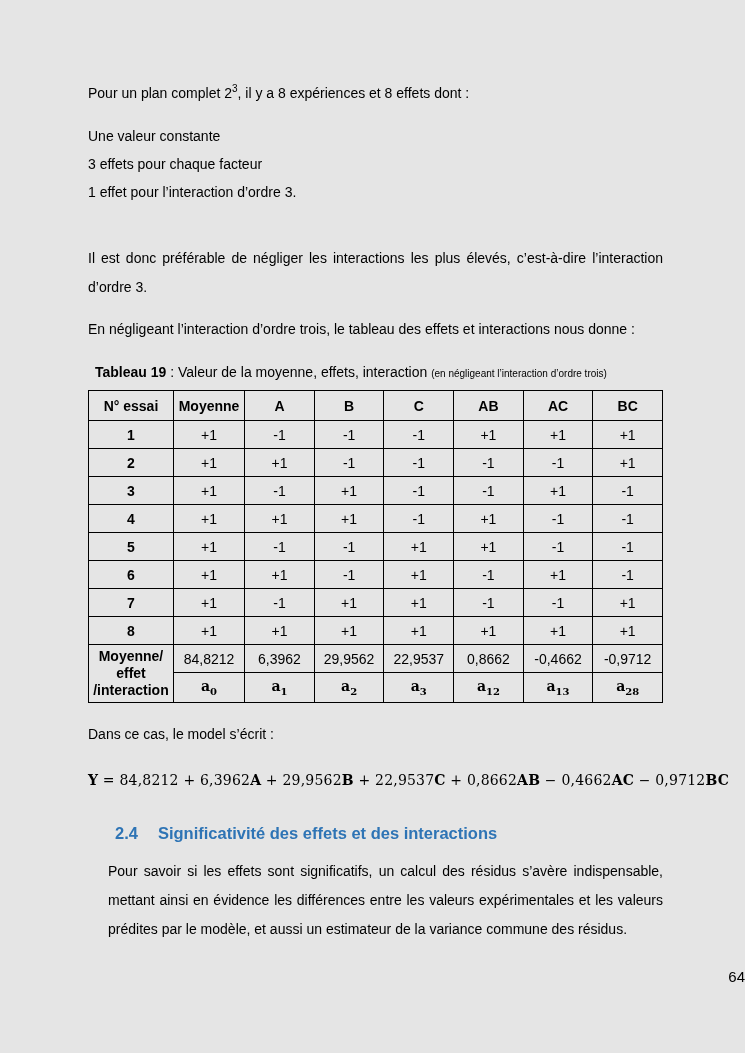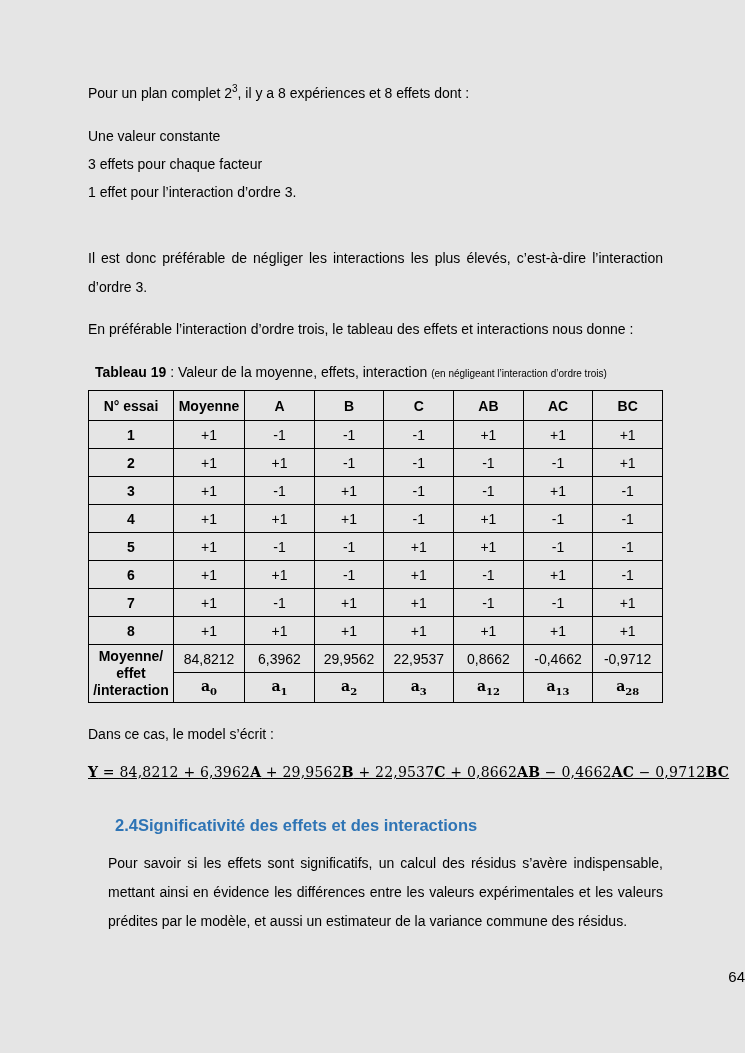--- a/index.html
+++ b/index.html
@@ -51,38 +51,37 @@
   .summary-label { font-weight: bold; line-height: 17px; padding: 3px 2px; }
   .coeff {
     font-family: "DejaVu Serif", serif;
     font-weight: bold;
   }
   .coeff sub { font-size: 10px; }
 
   .mt-model { margin-top: 21px; line-height: 20px; }
 
   .equation {
-    margin-top: 20px;
+    margin-top: 28px;
     text-align: center;
     font-family: "DejaVu Serif", serif;
     font-size: 14px;
     letter-spacing: 0.2px;
     white-space: nowrap;
-    text-decoration: underline;
   }
   .eq-bold { font-weight: bold; }
 
   .section-heading {
     margin: 34px 0 0 0;
     padding-left: 27px;
     font-size: 16.5px;
     font-weight: bold;
     line-height: 22px;
   }
-  .section-number { }
+  .section-number { margin-right: 20px; }
 
   .mt-body { margin-top: 13px; margin-left: 20px; }
 
   .page-number {
     position: absolute;
     left: 12px; right: 0;
     top: 968px;
     text-align: right;
     font-size: 15px;
   }
@@ -97,21 +96,21 @@
     <p class="para"><span>Pour un plan complet 2</span><sup class="exp">3</sup><span>, il y a 8 expériences et 8 effets dont :</span></p>
 
     <div class="list">
       <p class="list-line">Une valeur constante</p>
       <p class="list-line">3 effets pour chaque facteur</p>
       <p class="list-line">1 effet pour l’interaction d’ordre 3.</p>
     </div>
 
     <p class="para justify mt-neglect">Il est donc préférable de négliger les interactions les plus élevés, c’est-à-dire l’interaction d’ordre 3.</p>
 
-    <p class="para mt-table-intro">En préférable l’interaction d’ordre trois, le tableau des effets et interactions nous donne :</p>
+    <p class="para mt-table-intro">En négligeant l’interaction d’ordre trois, le tableau des effets et interactions nous donne :</p>
 
     <p class="caption"><span class="caption-bold">Tableau 19</span><span> : Valeur de la moyenne, effets, interaction </span><span class="caption-small">(en négligeant l’interaction d’ordre trois)</span></p>
 
     <table class="effects-table">
       <colgroup>
         <col style="width:14.8%">
         <col style="width:12.4%">
         <col span="6" style="width:12.13%">
       </colgroup>
       <thead>

